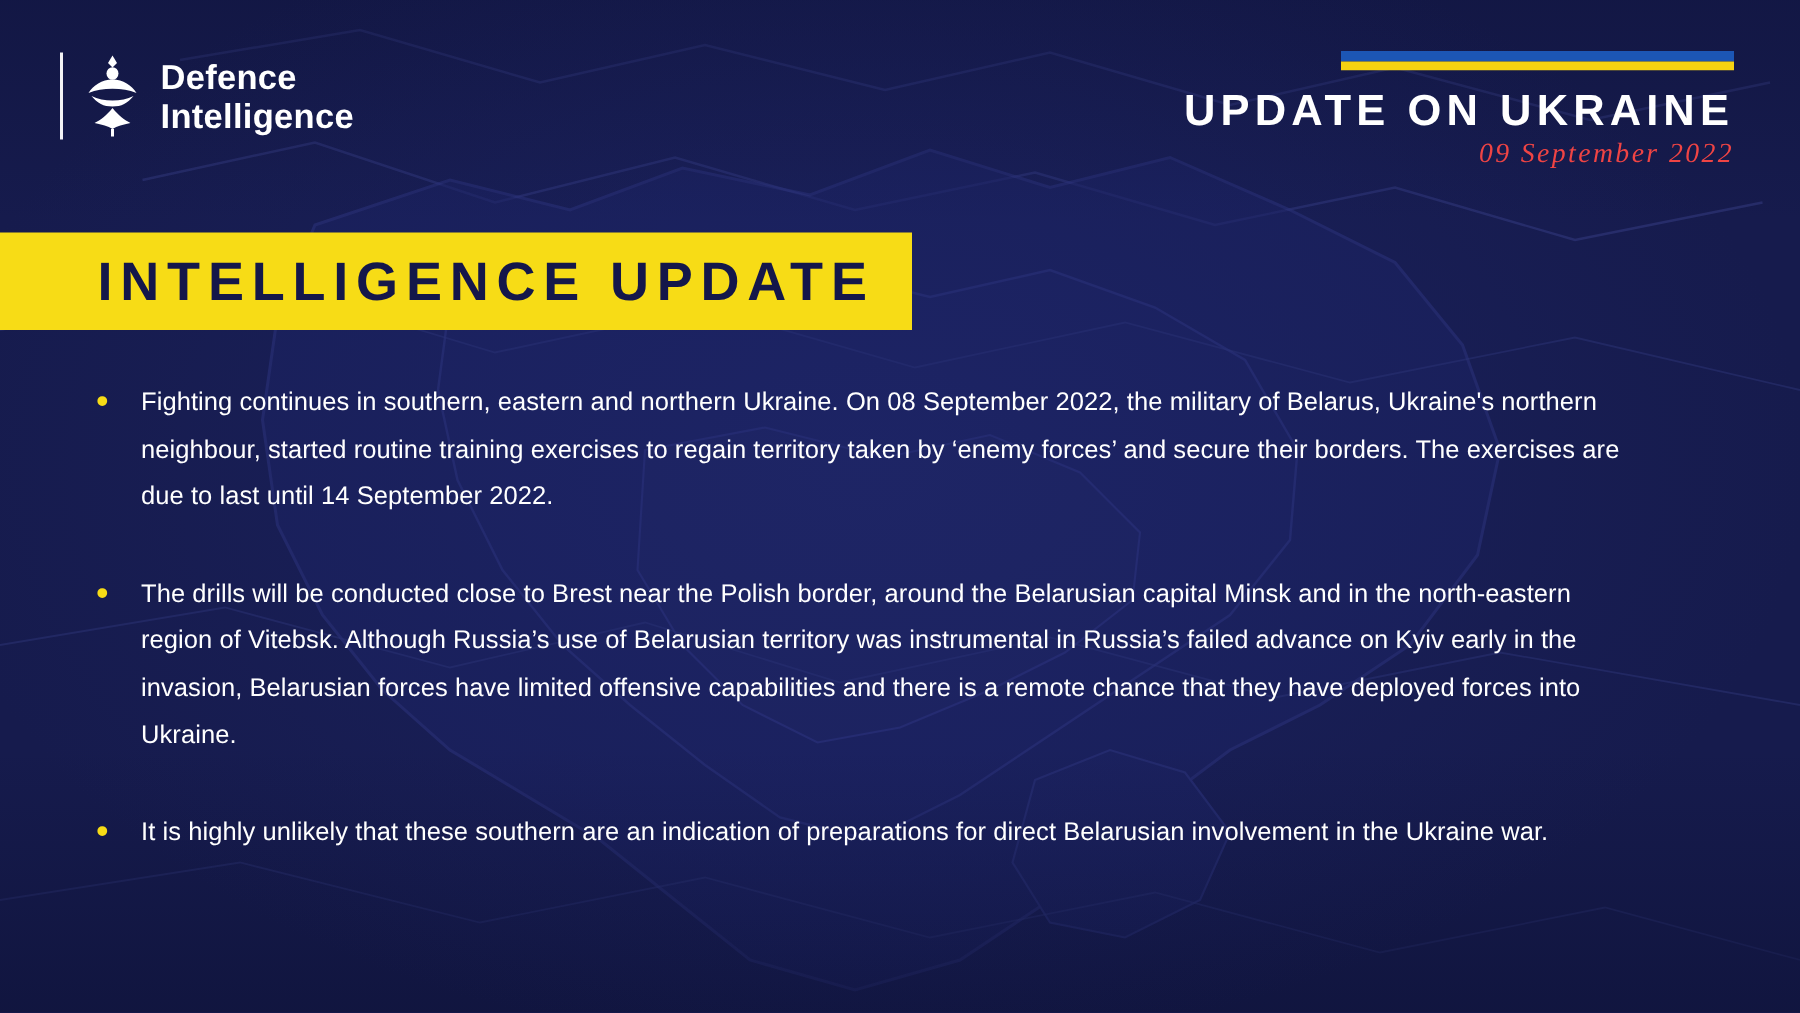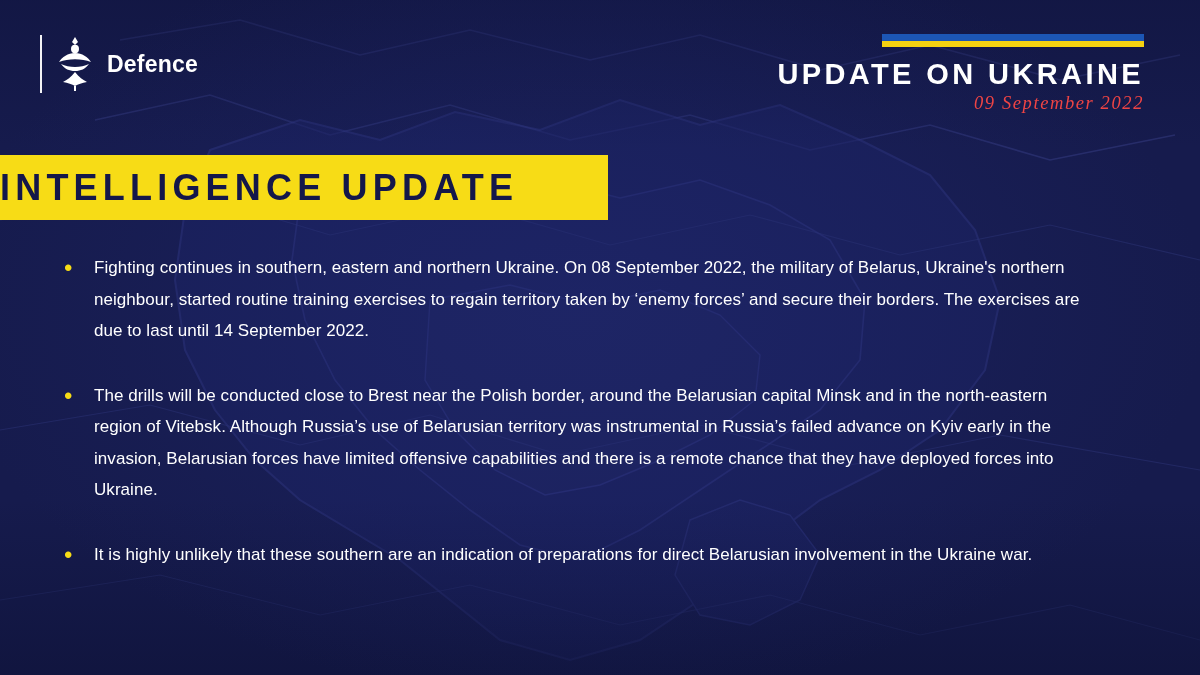--- a/index.html
+++ b/index.html
@@ -41,21 +41,21 @@
     inset: 0;
     background:
       radial-gradient(ellipse 900px 560px at 48% 46%, rgba(32,40,110,0.55) 0%, rgba(22,27,77,0.0) 70%),
       linear-gradient(180deg, rgba(16,20,62,0.55) 0%, rgba(16,20,62,0.0) 22%, rgba(16,20,62,0.0) 74%, rgba(14,18,56,0.65) 100%);
     pointer-events: none;
   }
 
   
   .header {
     position: absolute;
-    top: 0; left: 0; right: 16px;
+    top: 0; left: 0; right: 4px;
     height: 128px;
   }
 
   .brand {
     position: absolute;
     left: 40px;
     top: 33px;
     display: flex;
     align-items: center;
     height: 62px;
@@ -124,20 +124,21 @@
     height: 65px;
     background: #f7dc16;
     display: flex;
     align-items: center;
   }
   .banner-text {
     color: #14174a;
     font-size: 36px;
     font-weight: 700;
     letter-spacing: 5.2px;
+    padding-left: 65px;
     line-height: 40px;
   }
 
   
   .content {
     position: absolute;
     left: 62px;
     top: 252px;
     width: 1060px;
   }
@@ -206,20 +207,21 @@
           <path d="M20 1 L23 6 L20 9 L17 6 Z"></path>
           <ellipse cx="20" cy="13" rx="4" ry="4.2"></ellipse>
           <path d="M20 17 C13 17 7 21 4 26 C9 24 14 23.2 20 23.2 C26 23.2 31 24 36 26 C33 21 27 17 20 17 Z"></path>
           <path d="M6 28 C10 33 14 35 20 35 C26 35 30 33 34 28 C30 30 25 31 20 31 C15 31 10 30 6 28 Z"></path>
           <path d="M20 36 C16 41 12 44 8 46 C13 47 17 48 20 50 C23 48 27 47 32 46 C28 44 24 41 20 36 Z"></path>
           <rect x="19" y="50" width="2" height="5"></rect>
         </g>
       </svg>
       <div class="brand-text">
         <span>Defence</span>
+        <span>Intelligence</span>
       </div>
     </div>
 
     <div class="header-right">
       <div class="flag">
         <div class="blue"></div>
         <div class="yellow"></div>
       </div>
       <div class="update-title">UPDATE ON UKRAINE</div>
       <div class="update-date">09 September 2022</div>

